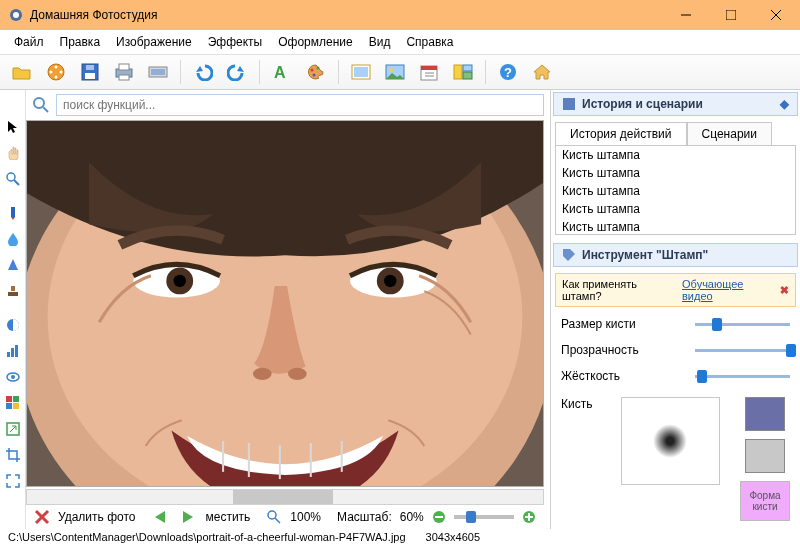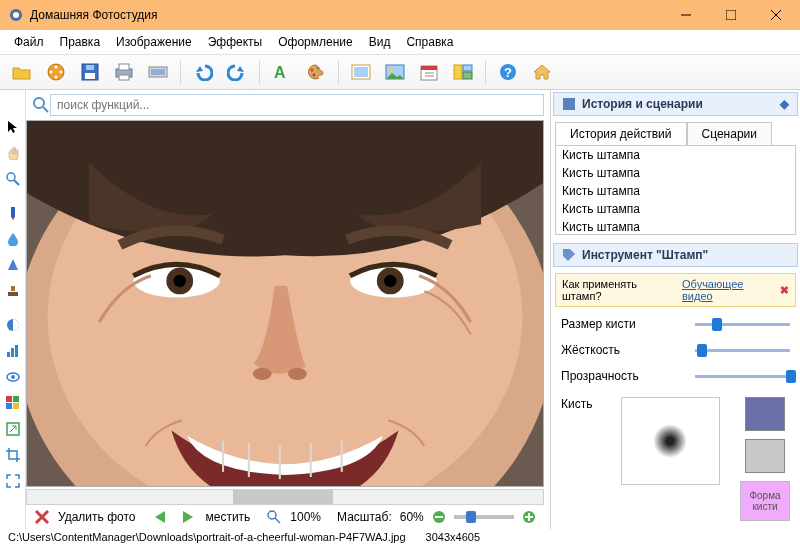--- a/index.html
+++ b/index.html
@@ -15,21 +15,21 @@
 
 .toolbar { display: flex; align-items: center; padding: 3px 6px; border-top: 1px solid #e0e0e0; border-bottom: 1px solid #d0d0d0; background: linear-gradient(#fdfdfd,#f4f4f4); gap: 2px; }
 .tbtn { width: 32px; height: 28px; display: flex; align-items: center; justify-content: center; border: 1px solid transparent; border-radius: 2px; }
 .tsep { width: 1px; height: 24px; background: #d8d8d8; margin: 0 4px; }
 
 .mainrow { display: flex; height: 439px; }
 .lefttools { width: 26px; display: flex; flex-direction: column; align-items: center; padding-top: 28px; gap: 8px; border-right: 1px solid #e0e0e0; }
 .ltool { width: 18px; height: 18px; display: flex; align-items: center; justify-content: center; }
 
 .center { flex: 1; display: flex; flex-direction: column; }
-.searchrow { display: flex; align-items: center; padding: 4px 6px; }
+.searchrow { display: flex; align-items: center; padding: 4px 6px; gap: 6px; }
 .searchbox { flex: 1; height: 22px; border: 1px solid #b9d0e8; padding: 2px 6px; font-size: 12px; color: #888; background: #fff; }
 
 .canvas { flex: 1; margin: 0 6px 0 0; border: 1px solid #b0b0b0; background: #444; position: relative; overflow: hidden; }
 .face { position: absolute; inset: 0; }
 .hsb { height: 16px; margin: 2px 6px 0 0; background: #f0f0f0; border: 1px solid #d0d0d0; position: relative; }
 .hsb .thumb { position: absolute; left: 40%; top: 0; bottom: 0; width: 100px; background: #c8c8c8; }
 
 .bottombar { display: flex; align-items: center; padding: 4px 8px; gap: 8px; font-size: 12px; }
 .zoom-slider { width: 60px; height: 4px; background: #c0c0c0; position: relative; }
 .zoom-slider .knob { position: absolute; top: -4px; left: 20%; width: 10px; height: 12px; background: #3a7ac8; border-radius: 2px; }
@@ -401,29 +401,29 @@
       <span class="redx">✖</span>
     </div>
 
     <div class="param-row">
       <label>Размер кисти</label>
       <div class="slider">
           <div class="knob" style="left:18%"></div>
         </div>
     </div>
     <div class="param-row">
+      <label>Прозрачность</label>
+      <div class="slider">
+          <div class="knob" style="left:96%"></div>
+        </div>
+    </div>
+    <div class="param-row">
       <label>Жёсткость</label>
       <div class="slider">
           <div class="knob" style="left:2%"></div>
-        </div>
-    </div>
-    <div class="param-row">
-      <label>Прозрачность</label>
-      <div class="slider">
-          <div class="knob" style="left:96%"></div>
         </div>
     </div>
 
     <div class="brush-row">
       <div style="width:40px">Кисть</div>
       <div class="brush-prev">
           <div class="blur-dot"></div>
         </div>
       <div class="swatch-col">
         <div class="swatch" style="background:#6a6fa8"></div>

